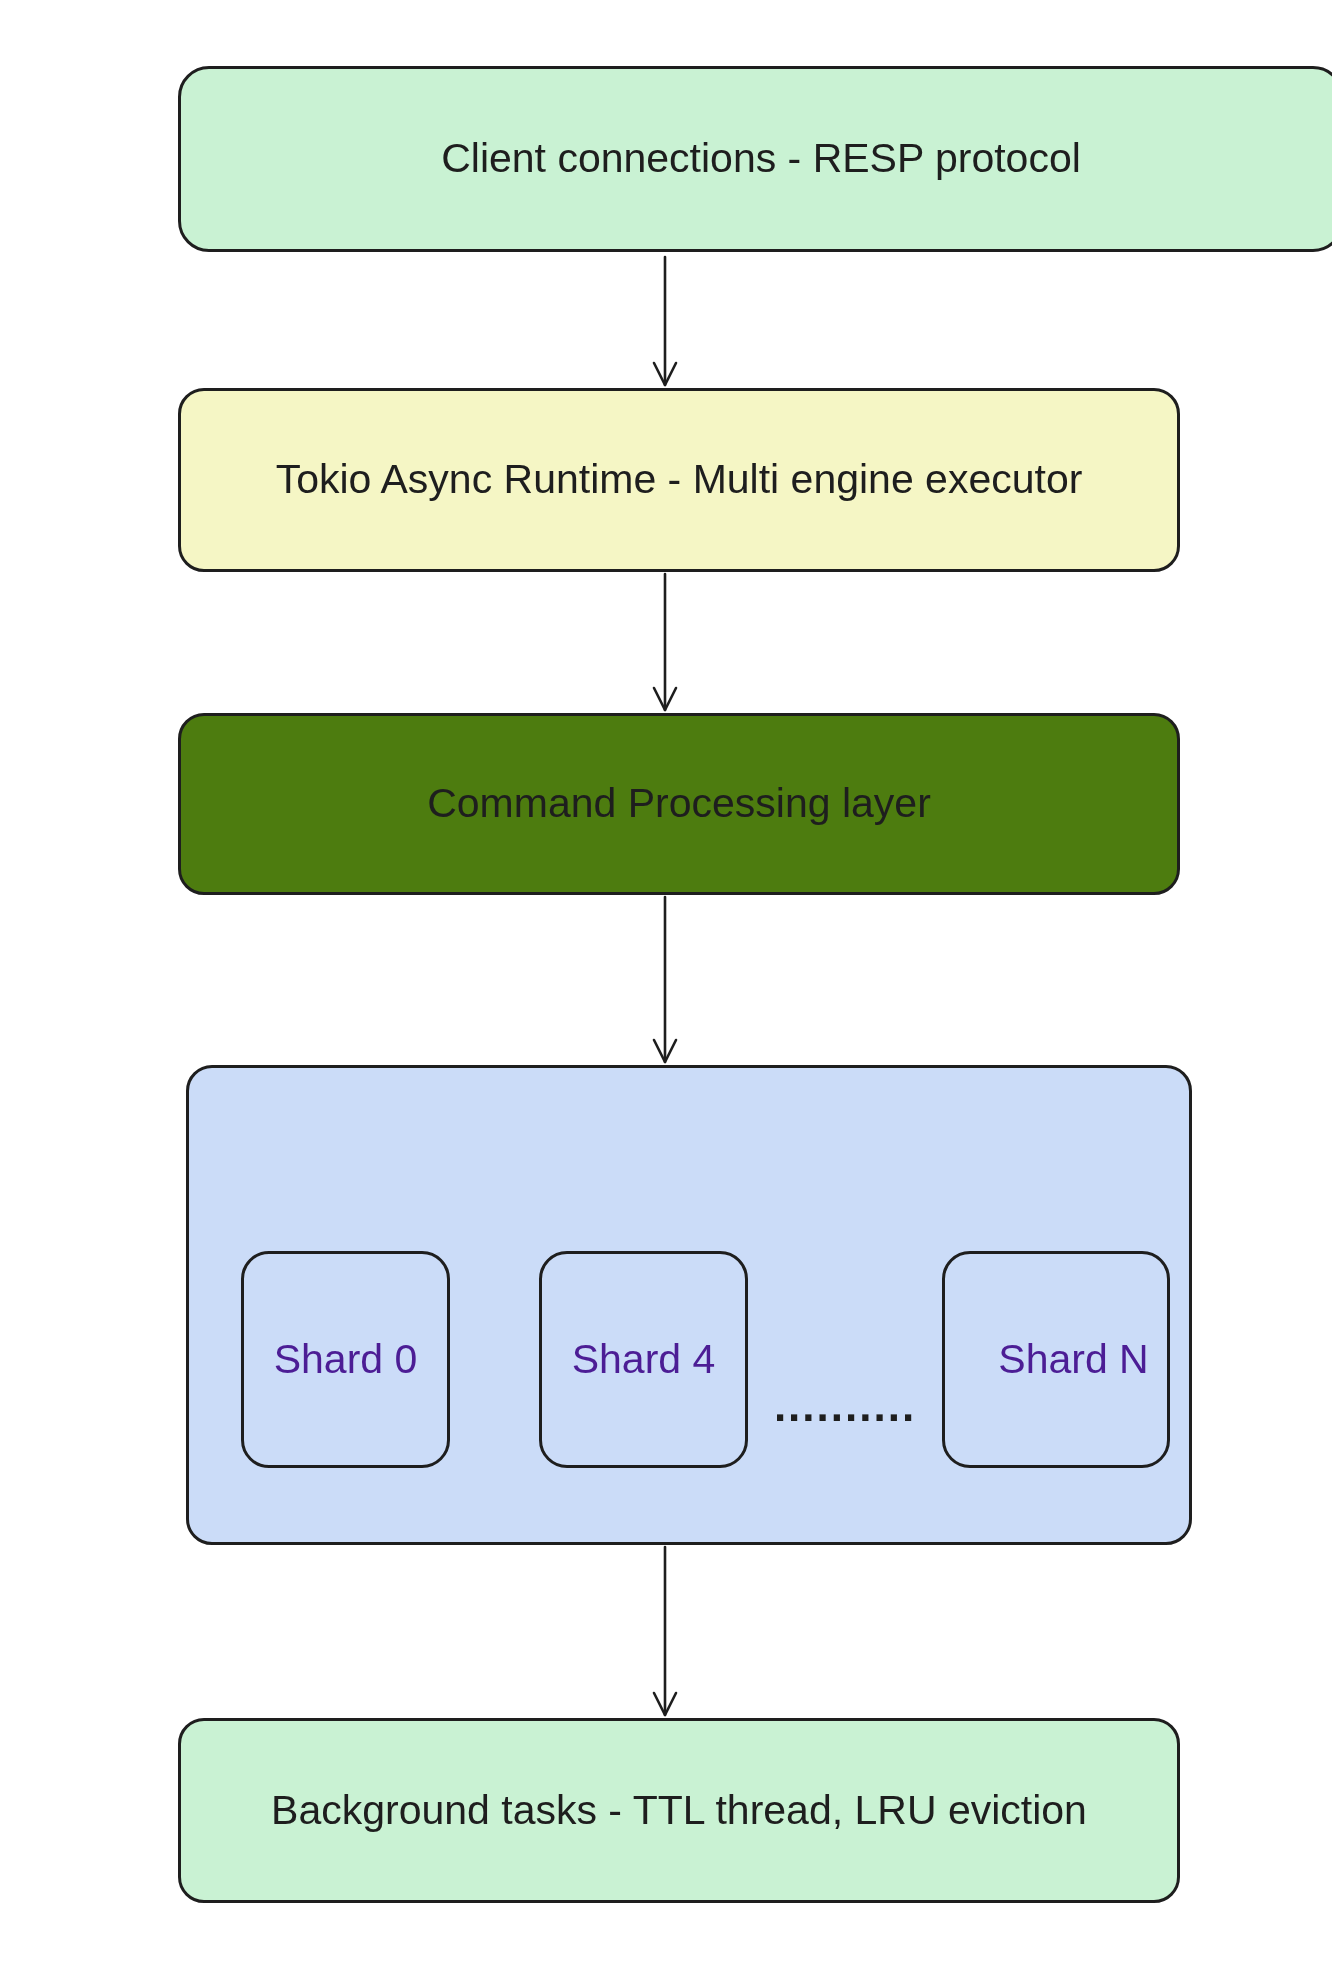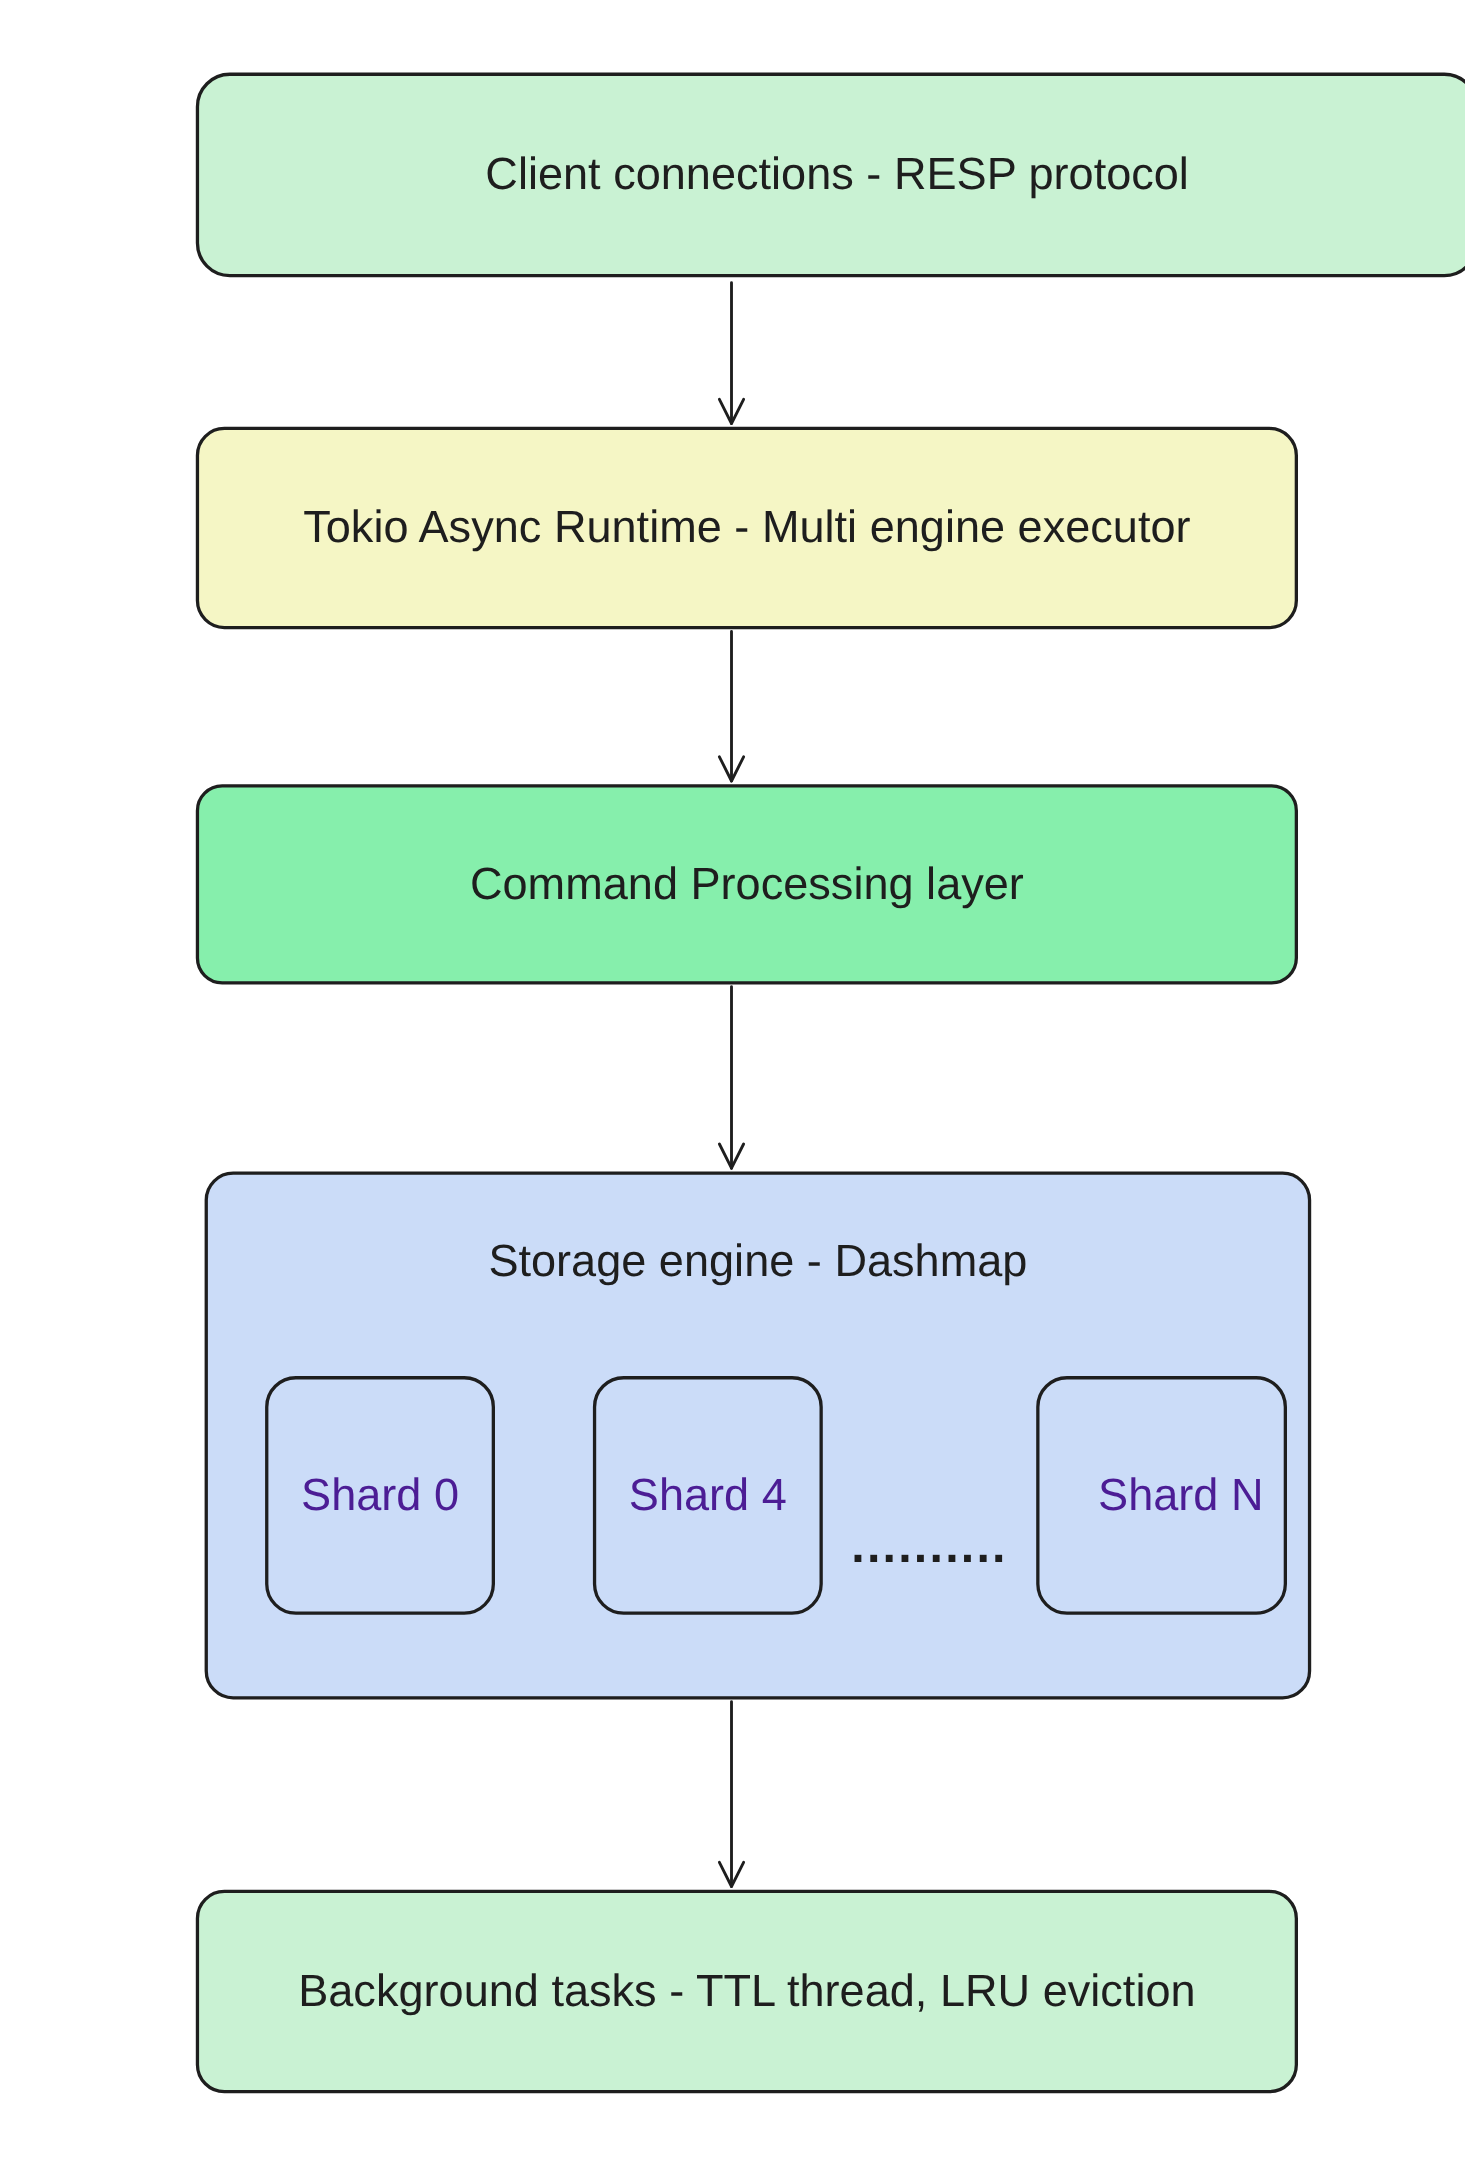--- a/index.html
+++ b/index.html
@@ -110,31 +110,30 @@
 
   <div class="node n2" style="background-color: rgb(245, 246, 197);">
     <span class="label">Tokio Async Runtime - Multi engine executor</span>
   </div>
 
   <svg class="arrow a2" viewBox="0 0 40 140" style="color: rgb(30, 30, 30);">
     <path d="M20 1 L20 137"></path>
     <path d="M9 115 L20 137 L31 115"></path>
   </svg>
 
-  <div class="node n3" style="background-color: #86efac; border-radius: 24px;">
+  <div class="node n3" style="background-color: #4d7c0f;">
     <span class="label">Command Processing layer</span>
   </div>
 
   <svg class="arrow a3" viewBox="0 0 40 169" style="color: rgb(30, 30, 30);">
     <path d="M20 1 L20 166"></path>
     <path d="M9 144 L20 166 L31 144"></path>
   </svg>
 
   <div class="node n4" style="background-color: rgb(203, 220, 248);">
-    <div class="storage-title">Storage engine - Dashmap</div>
     <div class="shard shard0">
       <span>Shard 0</span>
     </div>
     <div class="shard shard1">
       <span>Shard 4</span>
     </div>
     <div class="dots">..........</div>
     <div class="shard shardN">
       <span>Shard N</span>
     </div>

